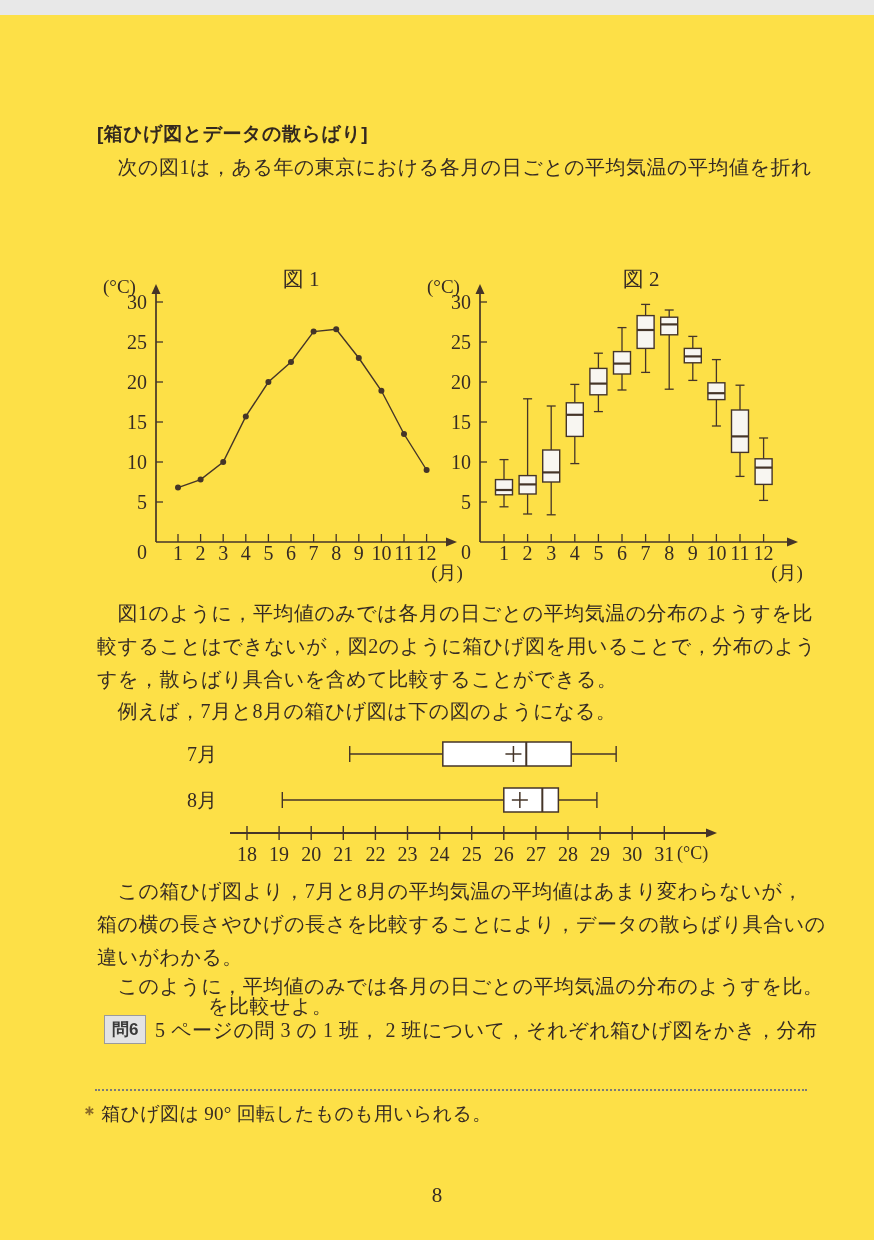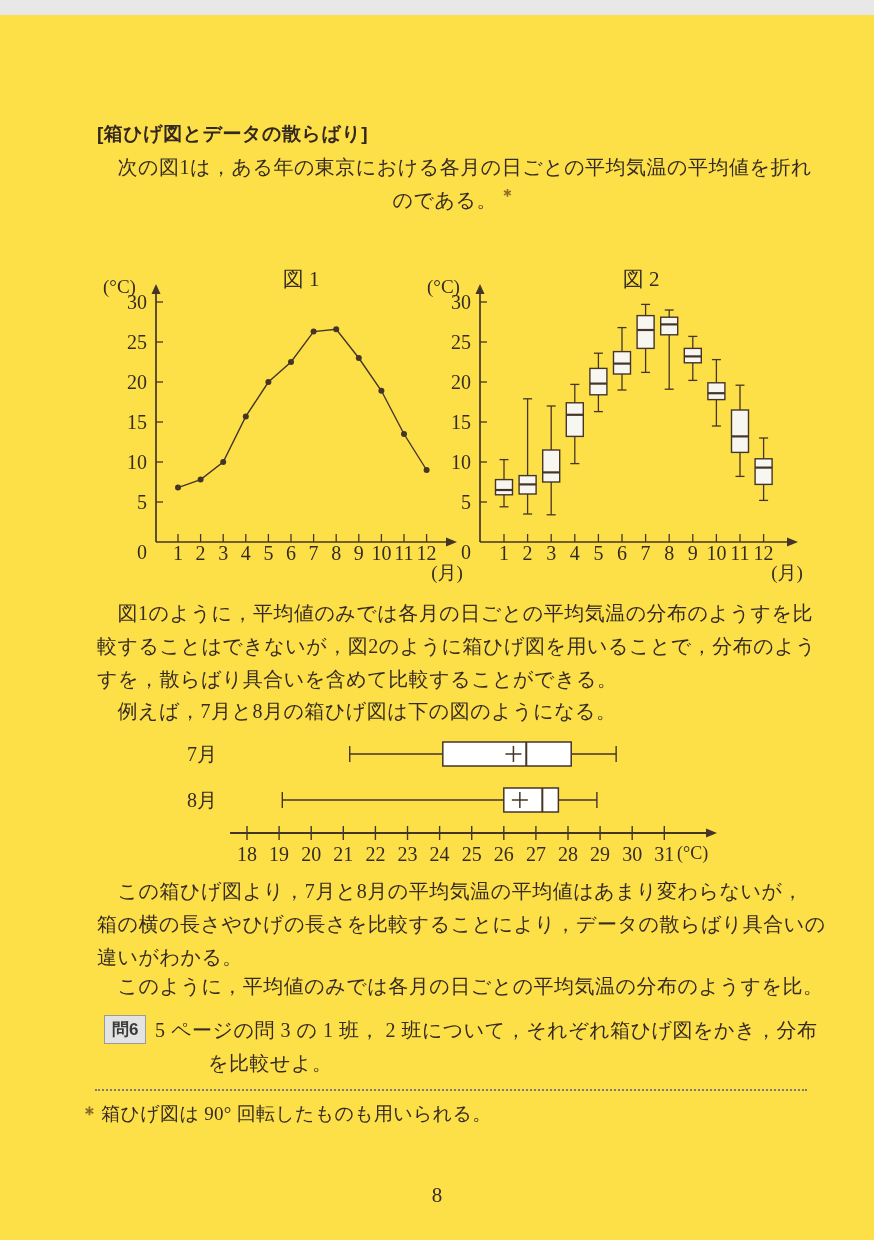--- a/index.html
+++ b/index.html
@@ -23,21 +23,20 @@
 </style>
 </head>
 <body>
 
 <div class="page">
 
   <div class="heading">[箱ひげ図とデータの散らばり]</div>
 
   <div class="para" style="left:97px;top:136px;text-align:center;">
     <div>　次の図1は，ある年の東京における各月の日ごとの平均気温の平均値を折れ</div>
-    <div><span>のである。</span><span class="sup-ast">＊</span></div>
   </div>
 
   <svg id="fig1-svg" width="370" height="318" style="left:95px;top:252px;">
       <text x="206" y="19" text-anchor="middle" font-size="21">図 1</text>
       <text x="8" y="26" font-size="19">(°C)</text>
       <line x1="61" y1="275" x2="61" y2="22" stroke="#453528" stroke-width="1.7"></line>
       <polygon points="56.5,27 65.5,27 61,17" fill="#453528"></polygon>
       <line x1="61" y1="275" x2="352" y2="275" stroke="#453528" stroke-width="1.7"></line>
       <polygon points="362,275 351,270.5 351,279.5" fill="#453528"></polygon>
       <text x="52" y="292" text-anchor="end" font-size="20">0</text>
@@ -303,21 +302,21 @@
   <div class="para" style="left:97px;top:860px;">
     <div>　この箱ひげ図より，7月と8月の平均気温の平均値はあまり変わらないが，</div>
     <div>箱の横の長さやひげの長さを比較することにより，データの散らばり具合いの</div>
     <div>違いがわかる。</div>
   </div>
 
   <div class="tline" style="left:97px;top:959px;">　このように，平均値のみでは各月の日ごとの平均気温の分布のようすを比。</div>
 
   <div class="badge">問6</div>
   <div class="tline" style="left:155px;top:1003px;">5 ページの問 3 の 1 班， 2 班について，それぞれ箱ひげ図をかき，分布</div>
-  <div class="tline" style="left:208px;top:1036px;">を比較せよ。</div>
+  <div class="tline" style="left:208px;top:979px;">を比較せよ。</div>
 
   <div class="dotline"></div>
 
   <div class="footnote">
     <span class="fnmark">＊</span><span>箱ひげ図は 90° 回転したものも用いられる。</span>
   </div>
 
   <div class="pagenum">8</div>
 
 </div>

